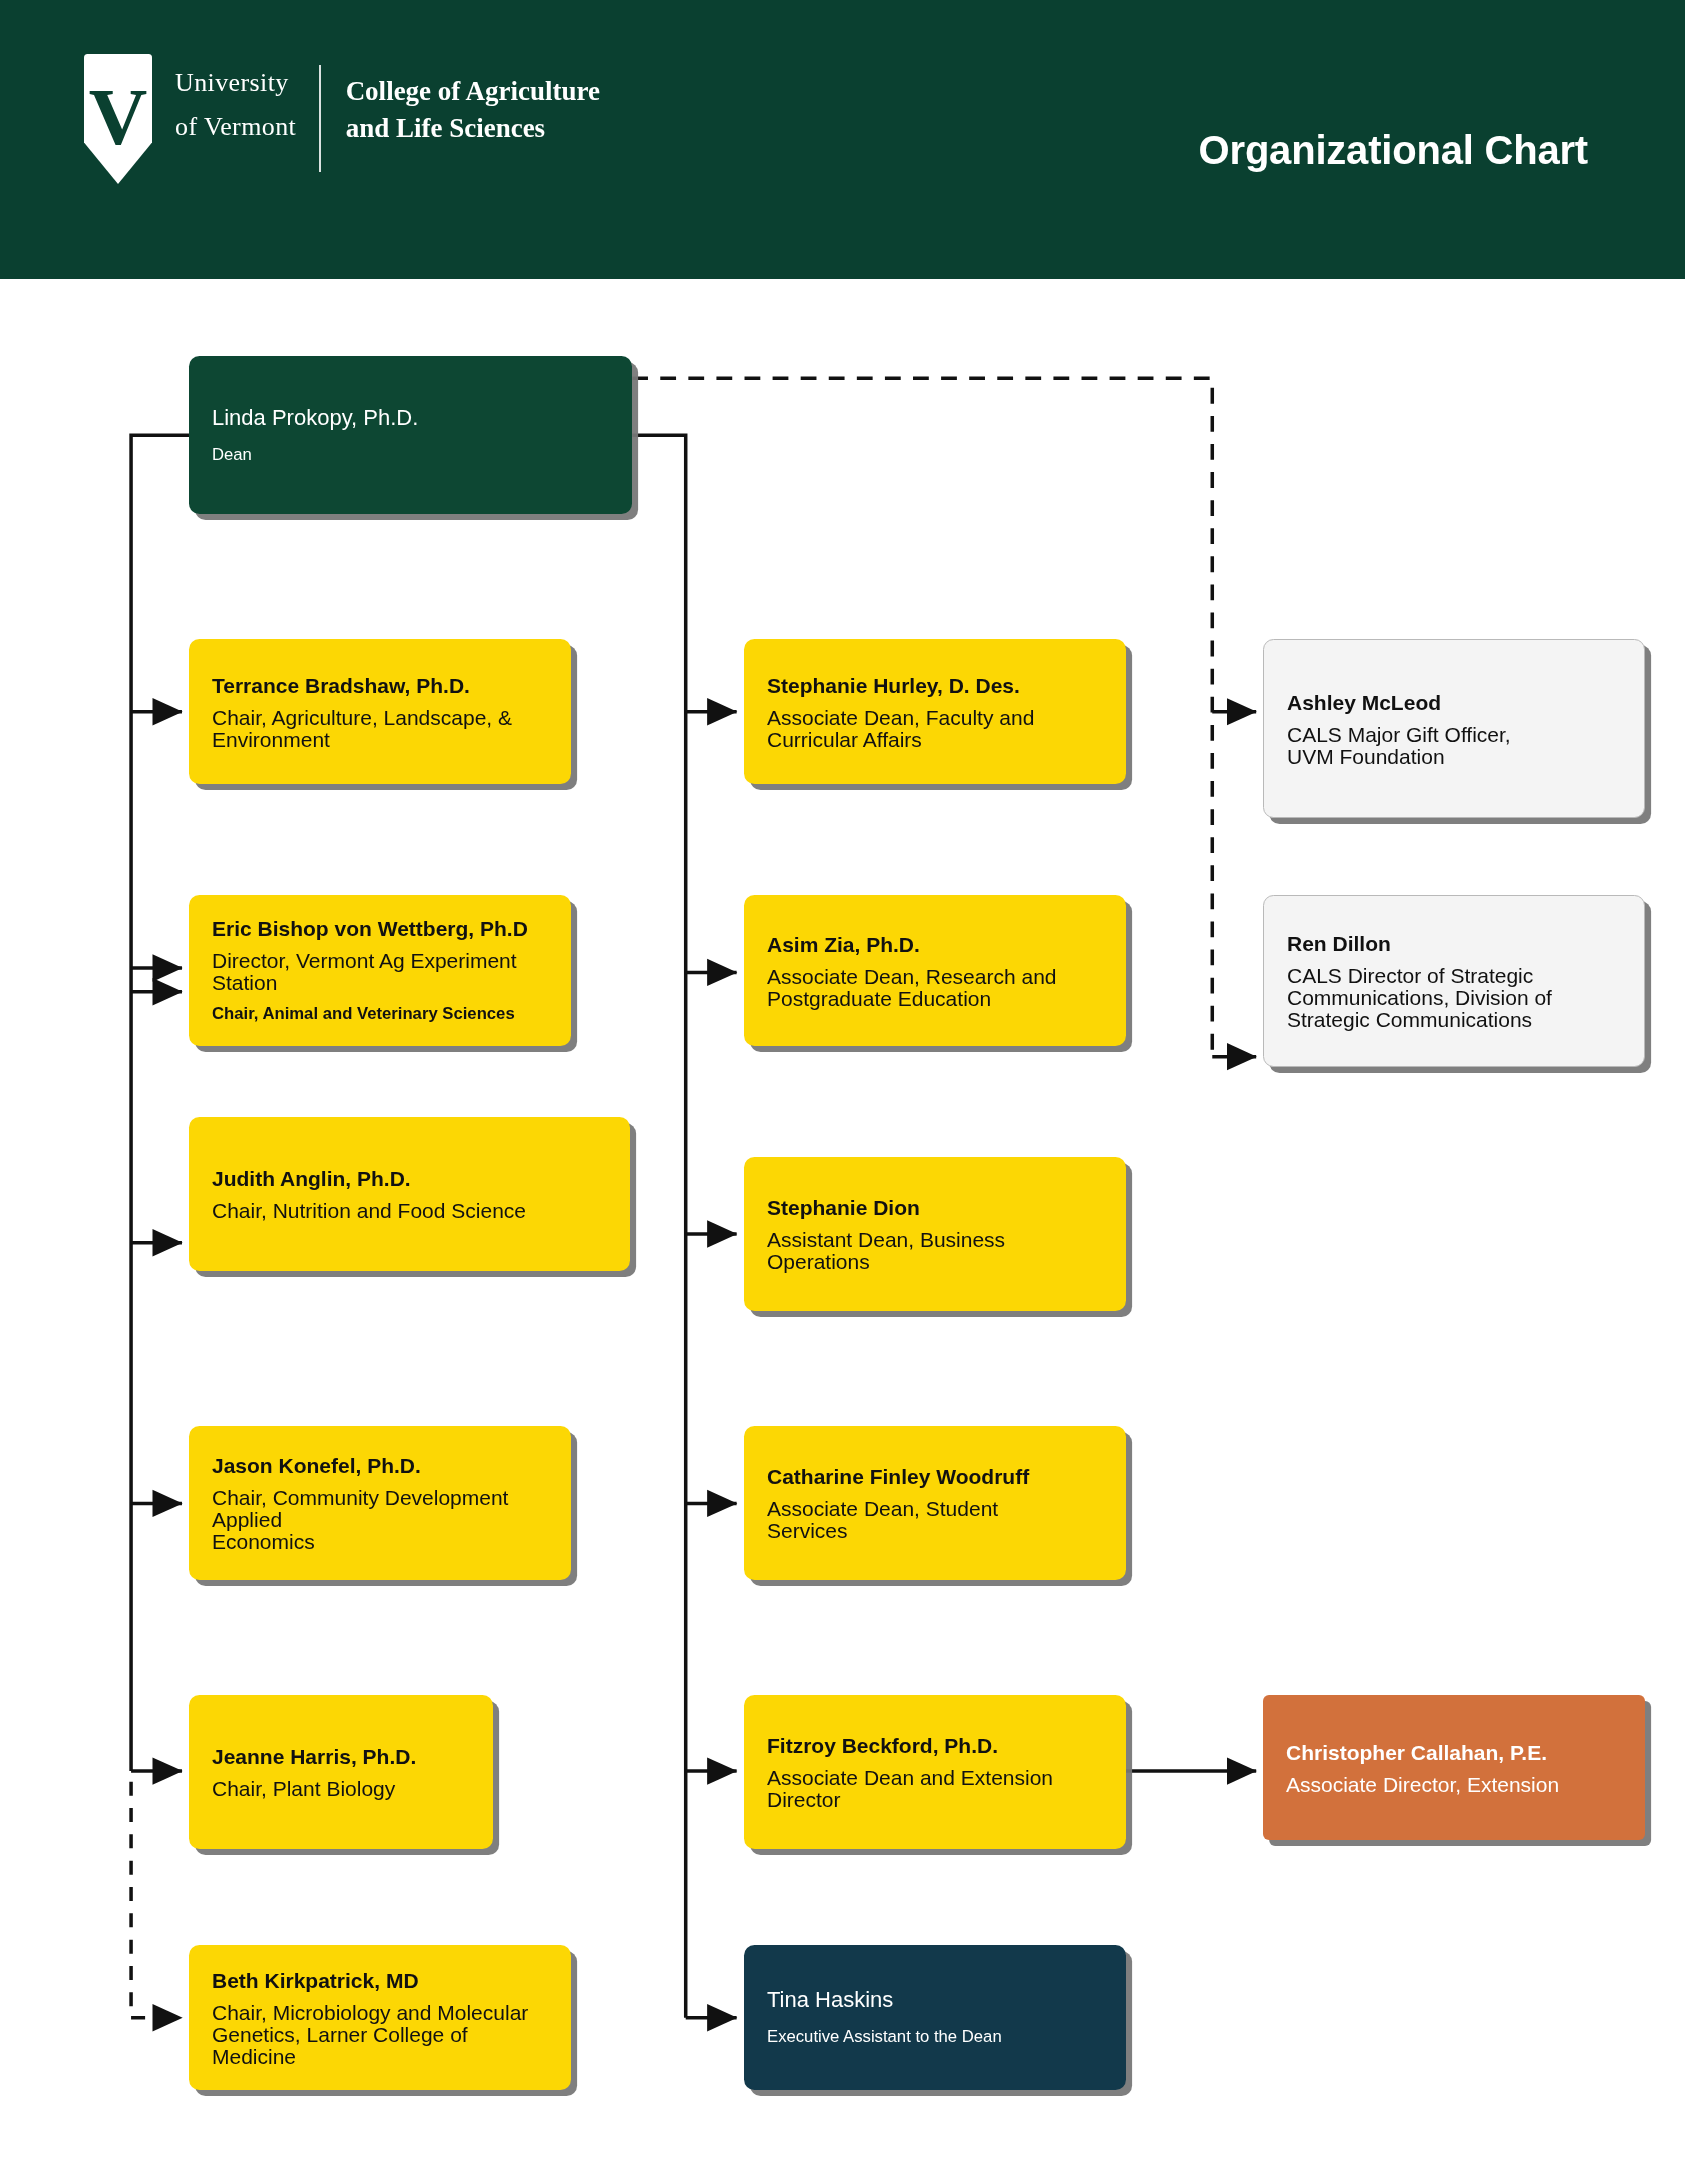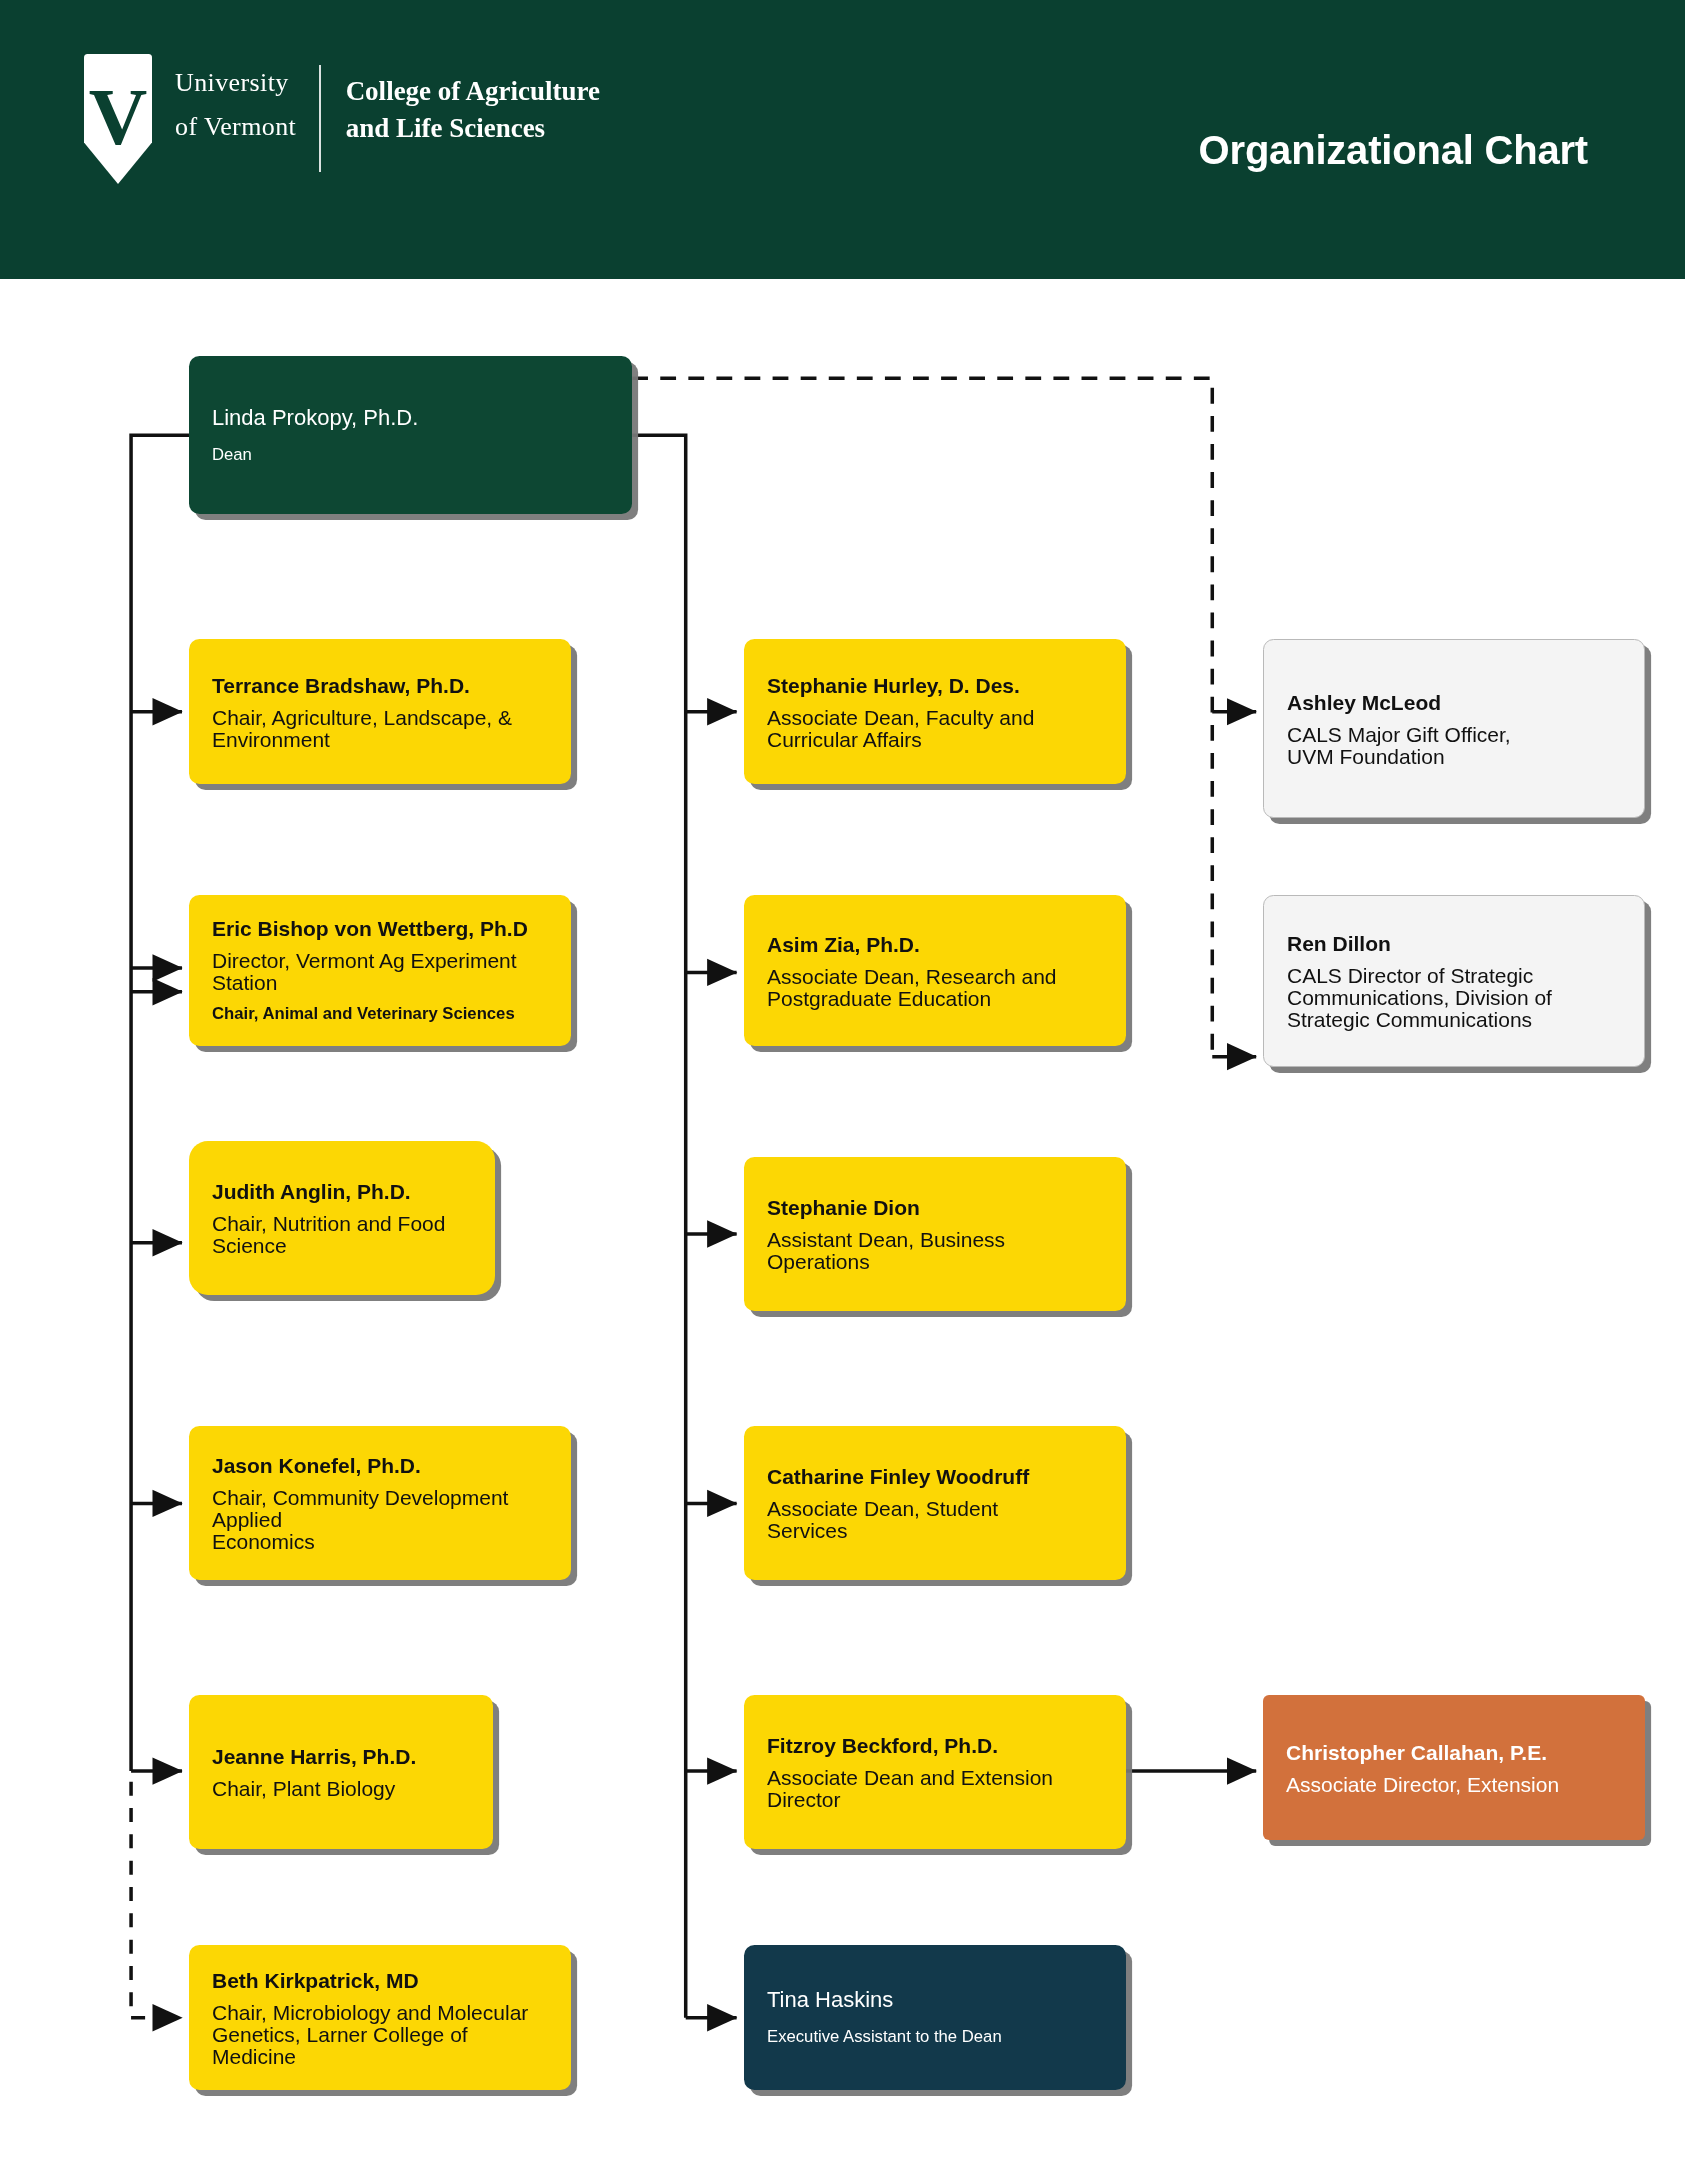--- a/index.html
+++ b/index.html
@@ -184,21 +184,21 @@
     <div class="ti">Postgraduate Education</div>
   </div>
 
   <div class="node n-white" style="left:1239px;top:616px;width:382px;height:172px;">
     <div class="nm">Ren Dillon</div>
     <div class="ti">CALS Director of Strategic</div>
     <div class="ti">Communications, Division of</div>
     <div class="ti">Strategic Communications</div>
   </div>
 
-  <div class="node n-yellow" style="left:165px;top:862px;width:306px;height:154px;border-radius:19px;">
+  <div class="node n-yellow" style="left:165px;top:838px;width:441px;height:154px;">
     <div class="nm">Judith Anglin, Ph.D.</div>
     <div class="ti">Chair, Nutrition and Food Science</div>
   </div>
 
   <div class="node n-yellow" style="left:720px;top:878px;width:382px;height:154px;">
     <div class="nm">Stephanie Dion</div>
     <div class="ti">Assistant Dean, Business</div>
     <div class="ti">Operations</div>
   </div>
 

